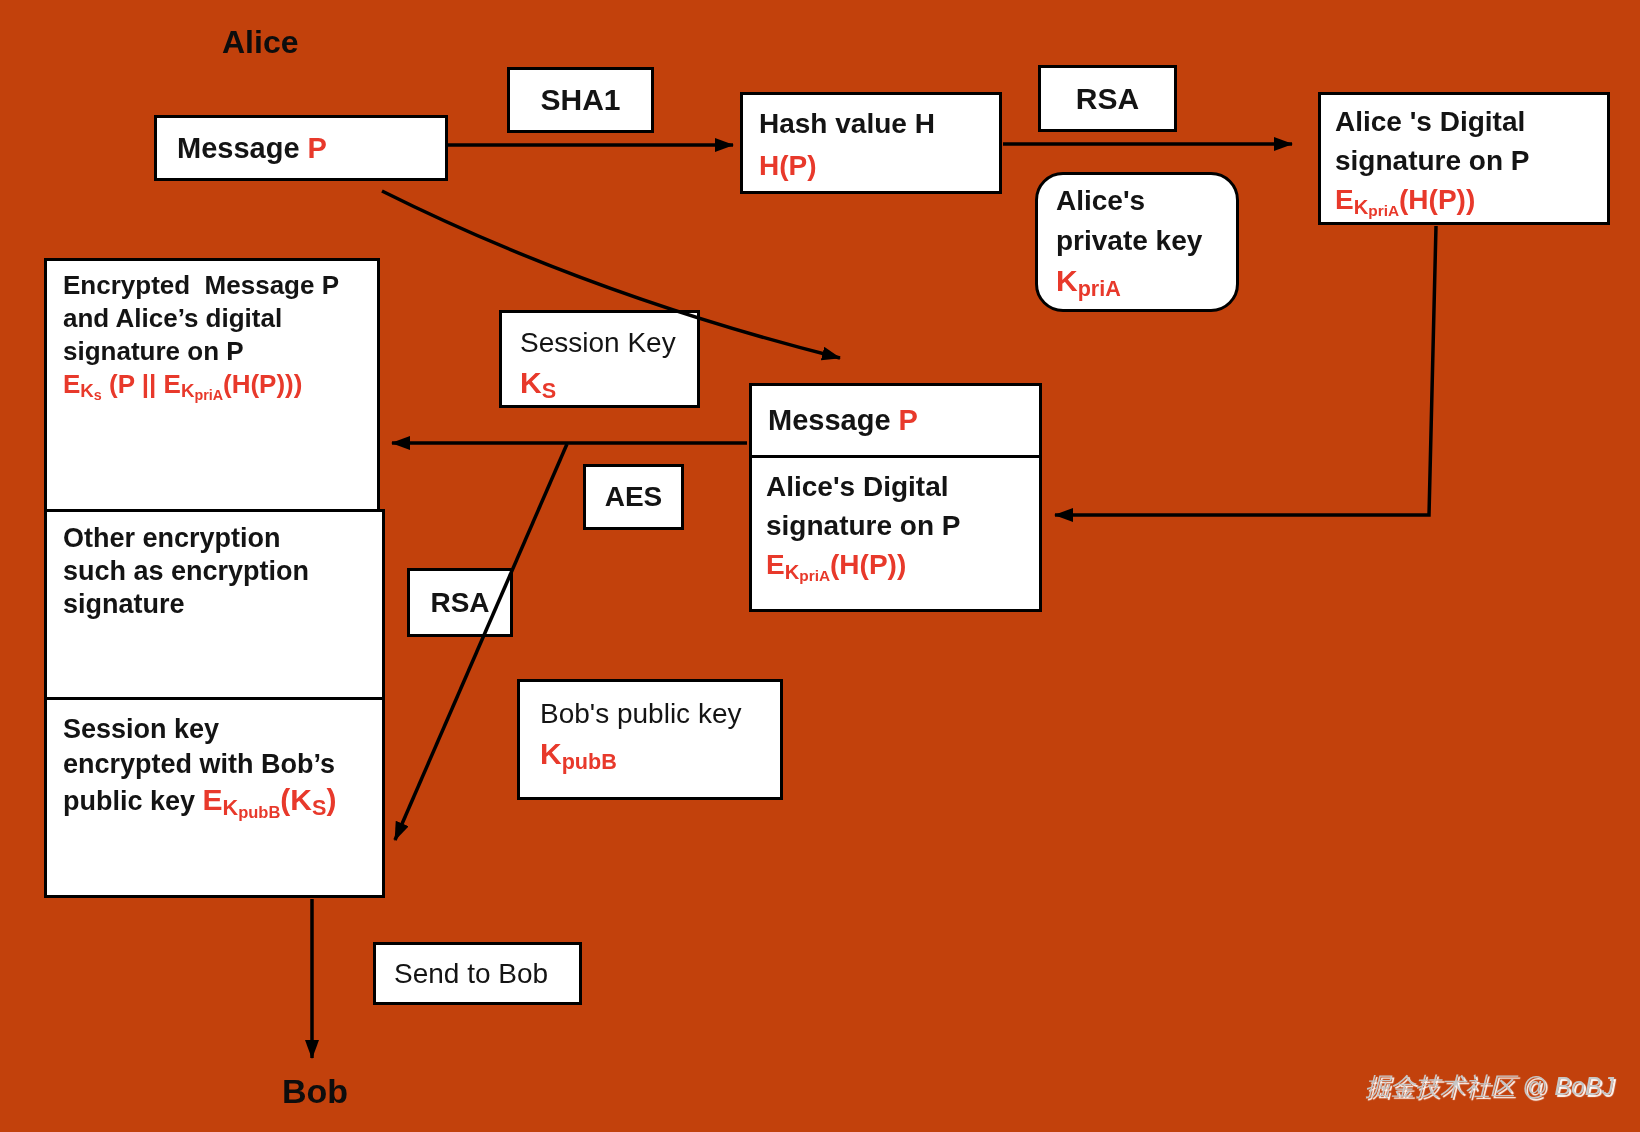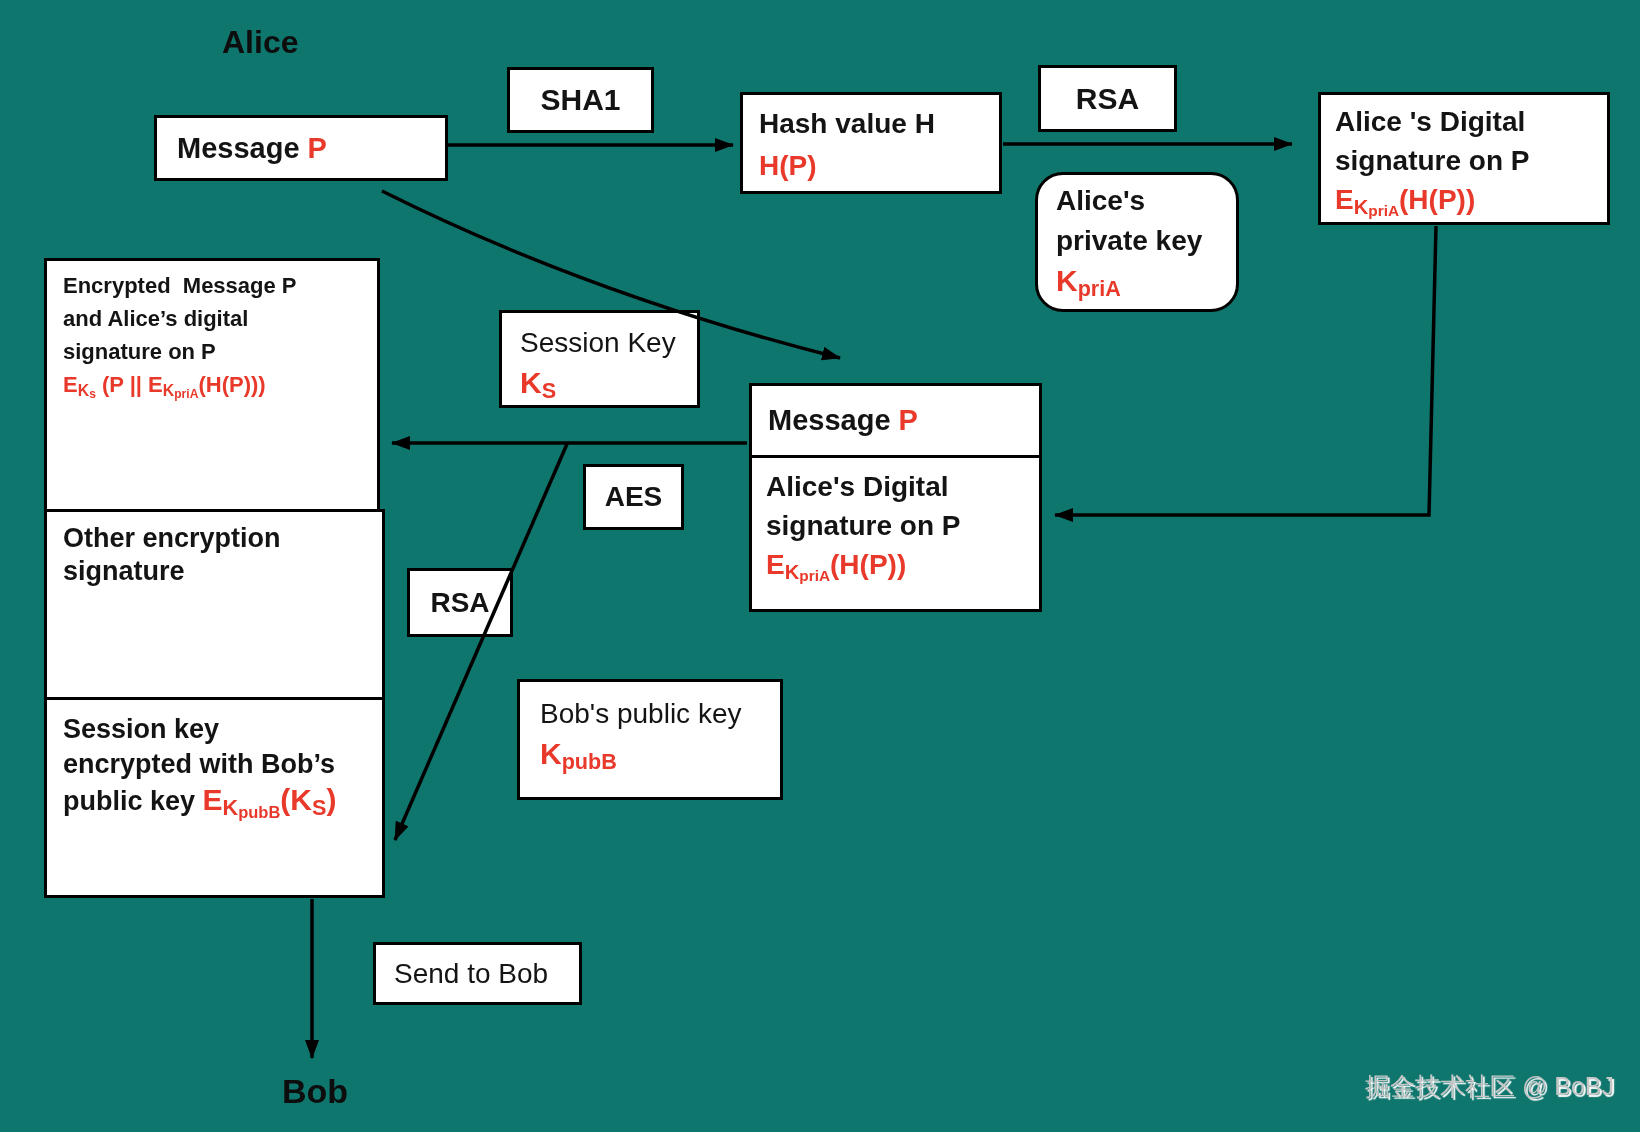--- a/index.html
+++ b/index.html
@@ -1,37 +1,37 @@
 <!DOCTYPE html>
 <html><head>
 <meta charset="utf-8">
 <style>
   html,body { margin:0; padding:0; background:#ffffff; }
   #canvas {
-    position:relative; width:1640px; height:1132px; background:#0f766e;
+    position:relative; width:1640px; height:1132px; background:#c2410c;
     font-family:"Liberation Sans","DejaVu Sans",sans-serif; color:#111;
     overflow:hidden;
   }
   .box {
     position:absolute; background:#ffffff; border:3px solid #000;
     box-sizing:border-box; color:#141414;
   }
   .bold { font-weight:bold; }
   .center { display:flex; align-items:center; justify-content:center; }
   .vcenter { display:flex; align-items:center; }
   .line { display:block; white-space:pre; }
   .red { color:#e8392b; font-weight:bold; }
   .sub { font-size:0.72em; vertical-align:-0.24em; }
   .subsub { font-size:0.55em; vertical-align:-0.48em; }
   .heading { position:absolute; font-weight:bold; color:#0d0d0d; white-space:pre; }
   svg.arrows { position:absolute; left:0; top:0; z-index:5; }
   .arrow-path { stroke:#000; stroke-width:3.5; fill:none; }
   #watermark {
     position:absolute; right:26px; top:1070px; font-size:25px;
-    color:#c6c6c6; text-shadow:2px 2px 1px #ffffff; white-space:pre;
+    color:#c6c6c6; text-shadow:2px 2px 1px #ffffff; white-space:pre;font-style:italic;
   }
 </style>
 </head>
 <body>
 
 <div id="canvas">
 
   <div class="heading" style="left:222px;top:24px;font-size:32px;">Alice</div>
   <div class="heading" style="left:282px;top:1072px;font-size:34px;">Bob</div>
 
@@ -57,21 +57,21 @@
     <span class="line">signature on P</span>
     <span class="line red"><span>E</span><span class="sub">K</span><span class="subsub">priA</span><span>(H(P))</span></span>
   </div>
 
   <div class="box bold" style="left:1035px;top:172px;width:204px;height:140px;font-size:28px;padding:6px 0 0 18px;line-height:40px;border-radius:28px;">
     <span class="line">Alice's</span>
     <span class="line">private key</span>
     <span class="line red" style="font-size:30px;"><span>K</span><span class="sub">priA</span></span>
   </div>
 
-  <div class="box bold" style="left:44px;top:258px;width:336px;height:254px;font-size:22px;padding:8px 0 0 16px;line-height:33px;">
+  <div class="box bold" style="left:44px;top:258px;width:336px;height:254px;font-size:26px;padding:8px 0 0 16px;line-height:33px;">
     <span class="line">Encrypted  Message P</span>
     <span class="line">and Alice’s digital</span>
     <span class="line">signature on P</span>
     <span class="line red"><span>E</span><span class="sub">K</span><span class="subsub">s</span><span> (P || E</span><span class="sub">K</span><span class="subsub">priA</span><span>(H(P)))</span></span>
   </div>
 
   <div class="box" style="left:499px;top:310px;width:201px;height:98px;font-size:28px;padding:10px 0 0 18px;line-height:40px;">
     <span class="line">Session Key</span>
     <span class="line red" style="font-size:30px;"><span>K</span><span class="sub">S</span></span>
   </div>
@@ -94,20 +94,21 @@
     <span>RSA</span>
   </div>
 
   <div class="box" style="left:517px;top:635px;width:266px;height:121px;font-size:28px;padding:12px 0 0 20px;line-height:40px;margin-top:44px;">
     <span class="line">Bob's public key</span>
     <span class="line red" style="font-size:30px;"><span>K</span><span class="sub">pubB</span></span>
   </div>
 
   <div class="box bold" style="left:44px;top:509px;width:341px;height:191px;font-size:27px;padding:10px 0 0 16px;line-height:33px;">
     <span class="line">Other encryption</span>
+    <span class="line">such as encryption</span>
     <span class="line">signature</span>
   </div>
 
   <div class="box bold" style="left:44px;top:697px;width:341px;height:201px;font-size:27px;padding:12px 0 0 16px;line-height:35px;">
     <span class="line">Session key</span>
     <span class="line">encrypted with Bob’s</span>
     <span class="line"><span>public key </span><span class="red" style="font-size:30px;"><span>E</span><span class="sub">K</span><span class="subsub">pubB</span><span>(K</span><span class="sub">S</span><span>)</span></span></span>
   </div>
 
   <div class="box vcenter" style="left:373px;top:942px;width:209px;height:63px;font-size:28px;padding-left:18px;">

